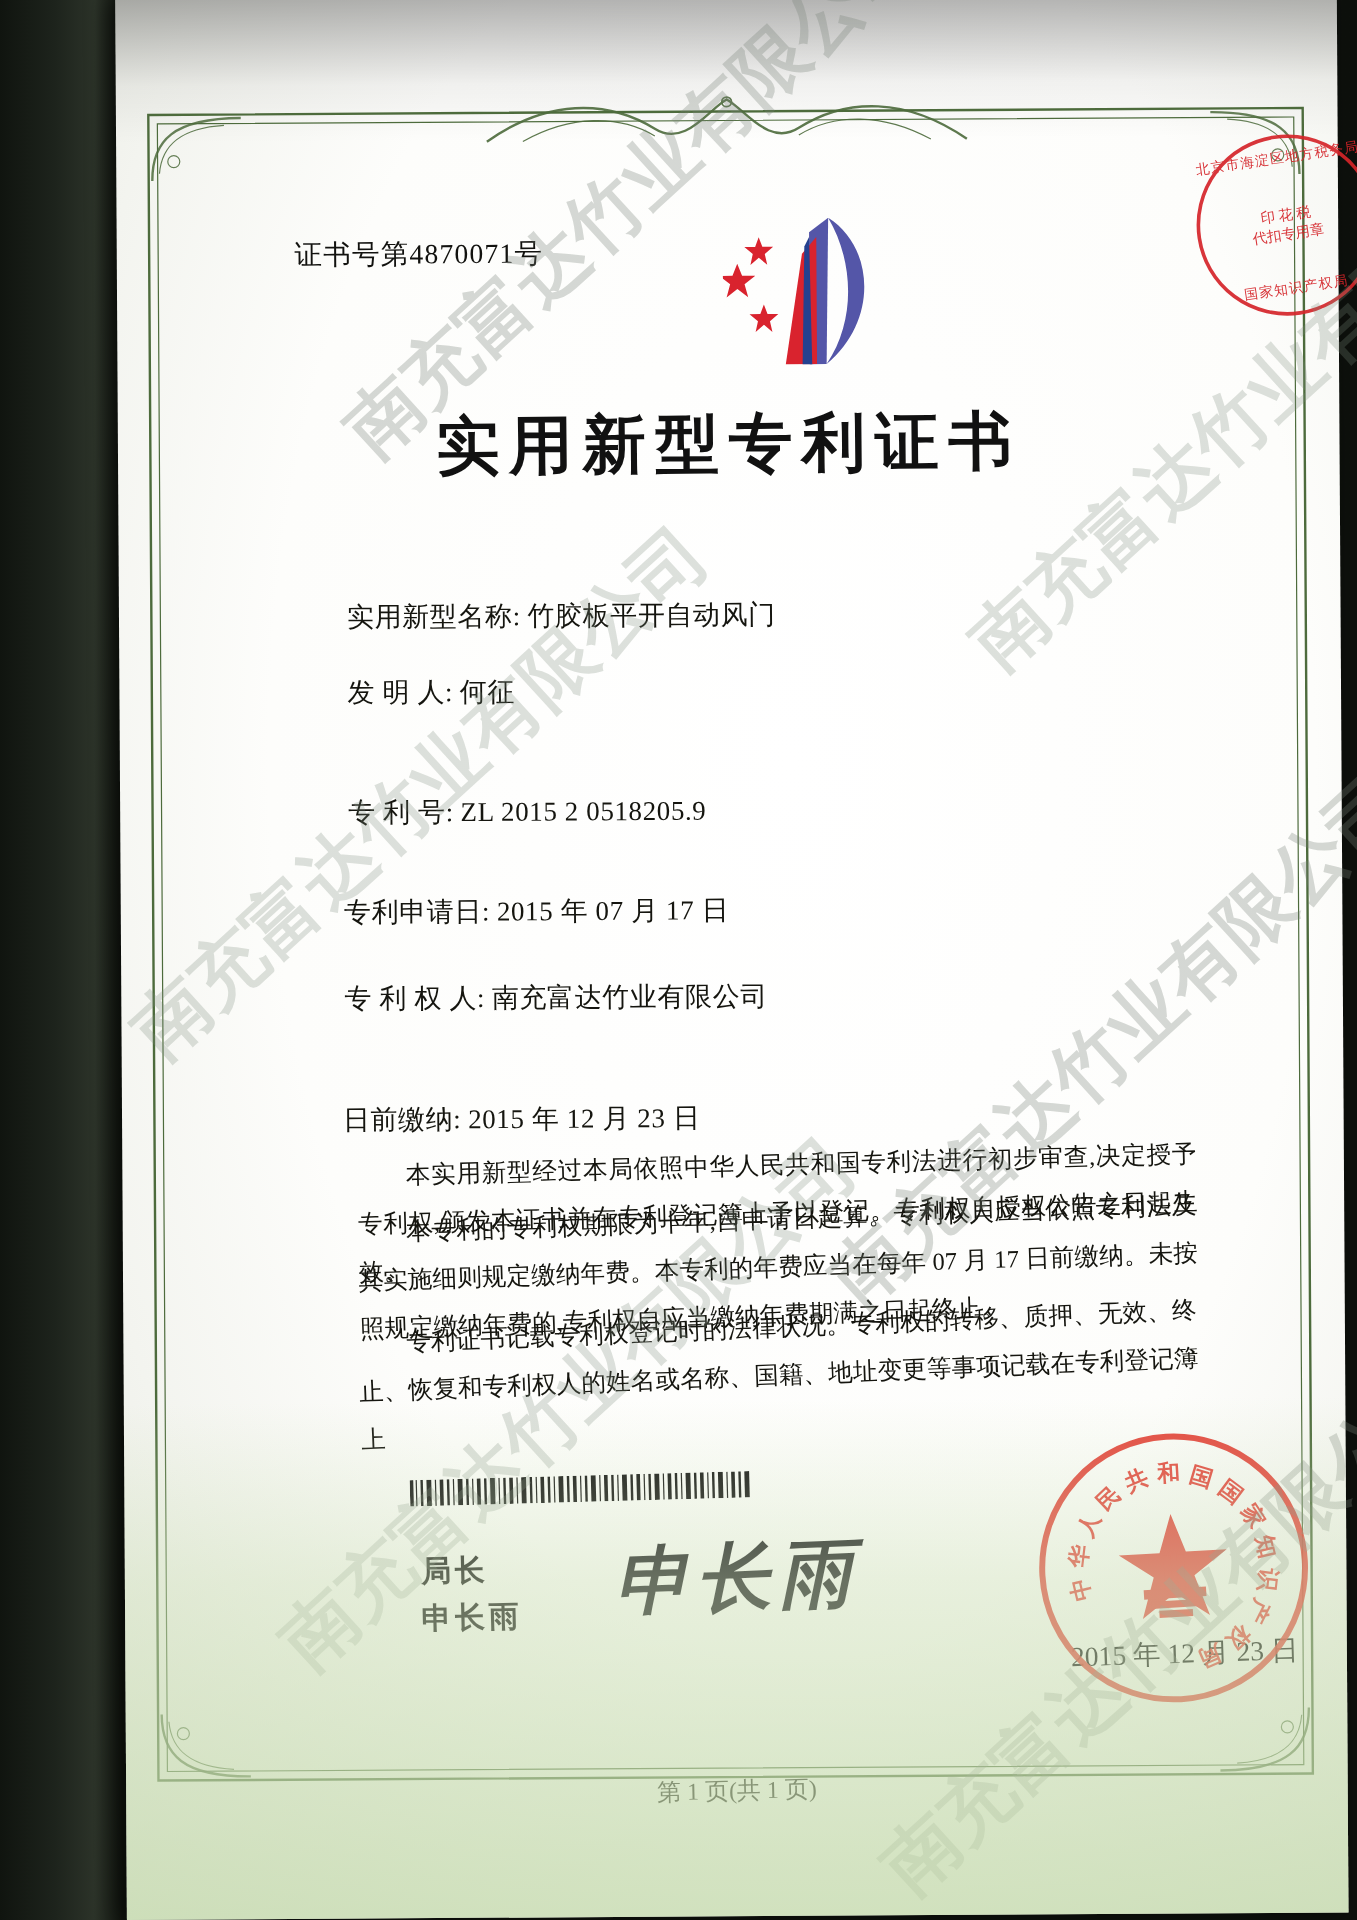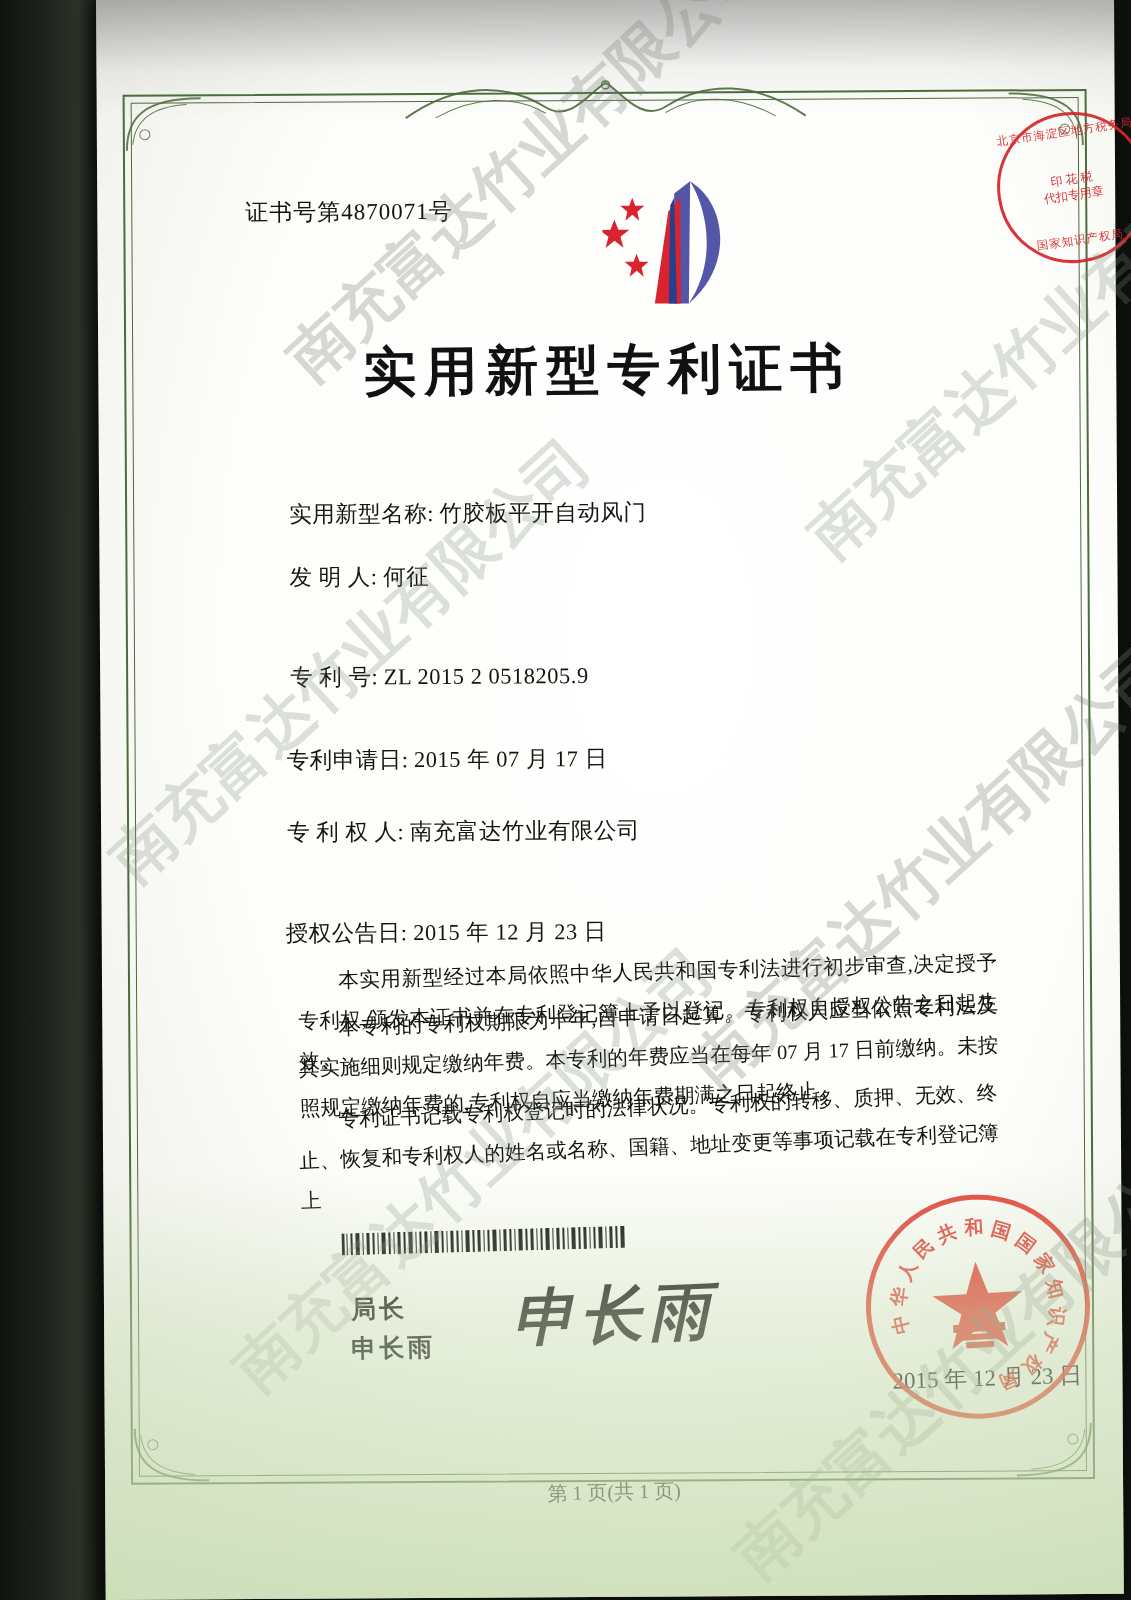--- a/index.html
+++ b/index.html
@@ -360,21 +360,21 @@
       </div>
       <div class="field f4">
         <span class="lbl">专利申请日:</span>
         <span class="val">2015 年 07 月 17 日</span>
       </div>
       <div class="field f5">
         <span class="lbl">专 利 权 人:</span>
         <span class="val">南充富达竹业有限公司</span>
       </div>
       <div class="field f6">
-        <span class="lbl">授权公告日:</span>
+        <span class="lbl">日前缴纳:</span>
         <span class="val">2015 年 12 月 23 日</span>
       </div>
 
       <div class="para p1">
         <span class="indent">本实用新型经过本局依照中华人民共和国专利法进行初步审查,决定授予专利权,颁发本证书并在专利登记簿上予以登记。专利权自授权公告之日起生效。</span>
       </div>
       <div class="para p2">
         <span class="indent">本专利的专利权期限为十年,自申请日起算。专利权人应当依照专利法及其实施细则规定缴纳年费。本专利的年费应当在每年 07 月 17 日前缴纳。未按照规定缴纳年费的,专利权自应当缴纳年费期满之日起终止。</span>
       </div>
       <div class="para p3">

